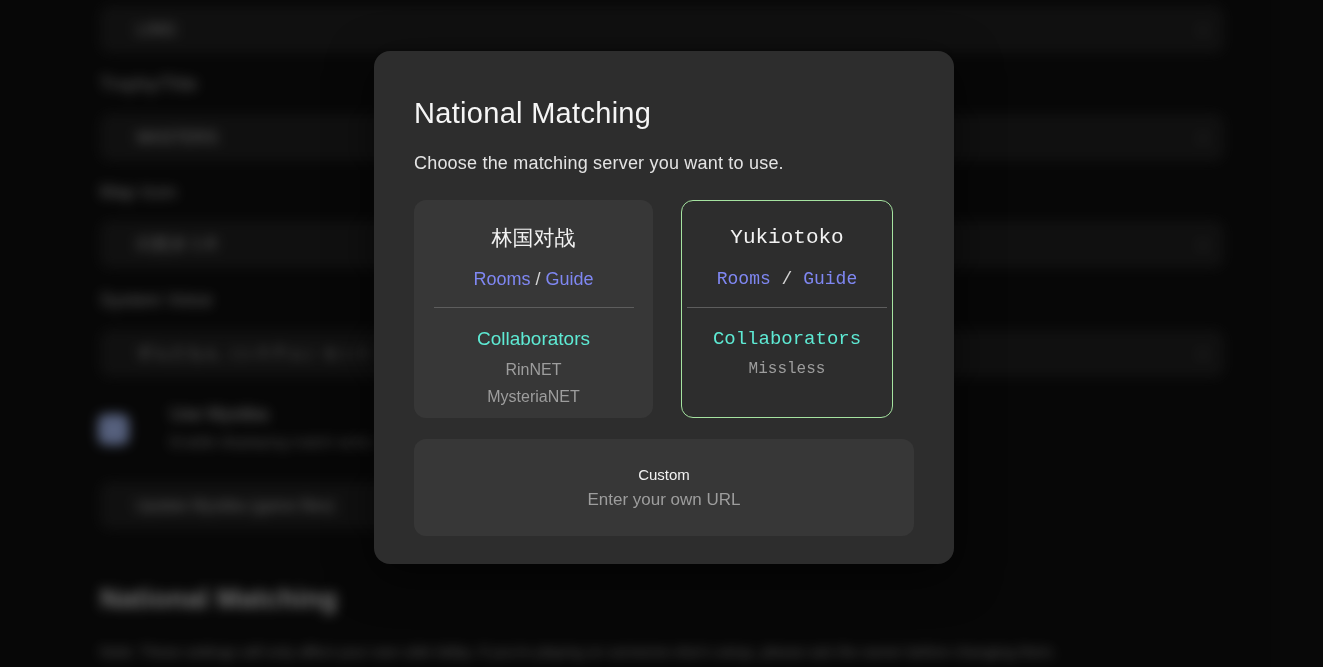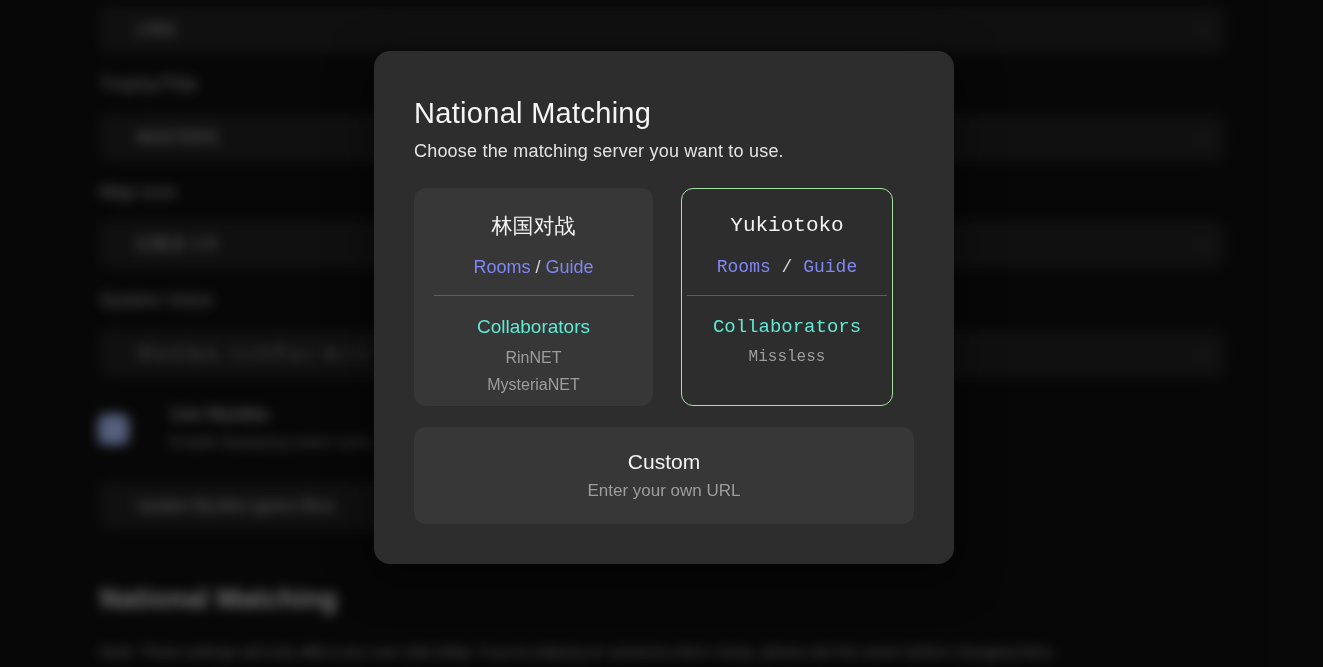--- a/index.html
+++ b/index.html
@@ -49,21 +49,21 @@
   .backdrop{position:absolute;inset:0;background:rgba(0,0,0,0.40);}
   
   .dialog{
     position:absolute;left:374px;top:51px;width:580px;height:513px;
     background:#2d2d2d;border-radius:16px;box-sizing:border-box;
     padding:46px 40px 0 40px;
     box-shadow:0 12px 45px rgba(0,0,0,0.55);
     color:#f0f0f0;
   }
   .dialog-title{font-size:29px;font-weight:500;color:#f5f5f5;letter-spacing:.3px;}
-  .dialog-subtitle{font-size:18px;color:#e3e3e3;margin-top:11px;letter-spacing:.2px;}
+  .dialog-subtitle{font-size:18px;color:#e3e3e3;margin-top:23px;letter-spacing:.2px;}
   .cards-row{display:flex;gap:28px;margin-top:26px;}
   .server-card{
     width:239px;height:218px;box-sizing:border-box;
     background:#373737;border-radius:12px;
     text-align:center;padding-top:24px;
     cursor:pointer;
   }
   .server-card.selected{
     background:transparent;
     border:1.5px solid #a5e3a0;
@@ -74,21 +74,21 @@
   .server-links a{color:#7f87f2;text-decoration:none;cursor:pointer;}
   .card-divider{width:200px;height:1px;background:#5d5d5d;border:none;margin:15px auto 0 auto;}
   .collab-heading{font-size:19px;color:#5eead4;margin-top:20px;}
   .collab-name{font-size:16px;color:#9d9d9d;line-height:27px;}
   .collab-list{margin-top:6px;}
   .custom-card{
     margin-top:21px;height:97px;background:#373737;border-radius:12px;
     display:flex;flex-direction:column;align-items:center;justify-content:center;
     cursor:pointer;
   }
-  .custom-title{font-size:21px;color:#f2f2f2;}
+  .custom-title{font-size:15px;color:#f2f2f2;}
   .custom-subtitle{font-size:17px;color:#9d9d9d;margin-top:7px;text-align:right;}
 </style>
 </head>
 <body>
 
 <div class="bg-page">
 
   <div class="bg-field" style="top:6px;">
     <span class="value">LING</span>
     <span class="chev">›</span>

